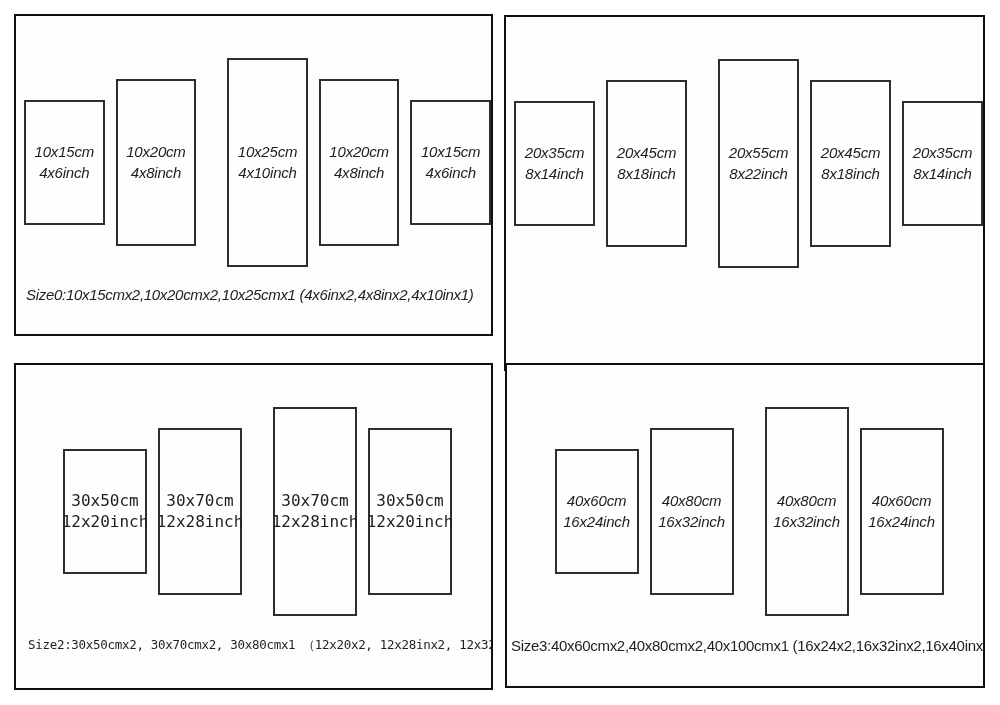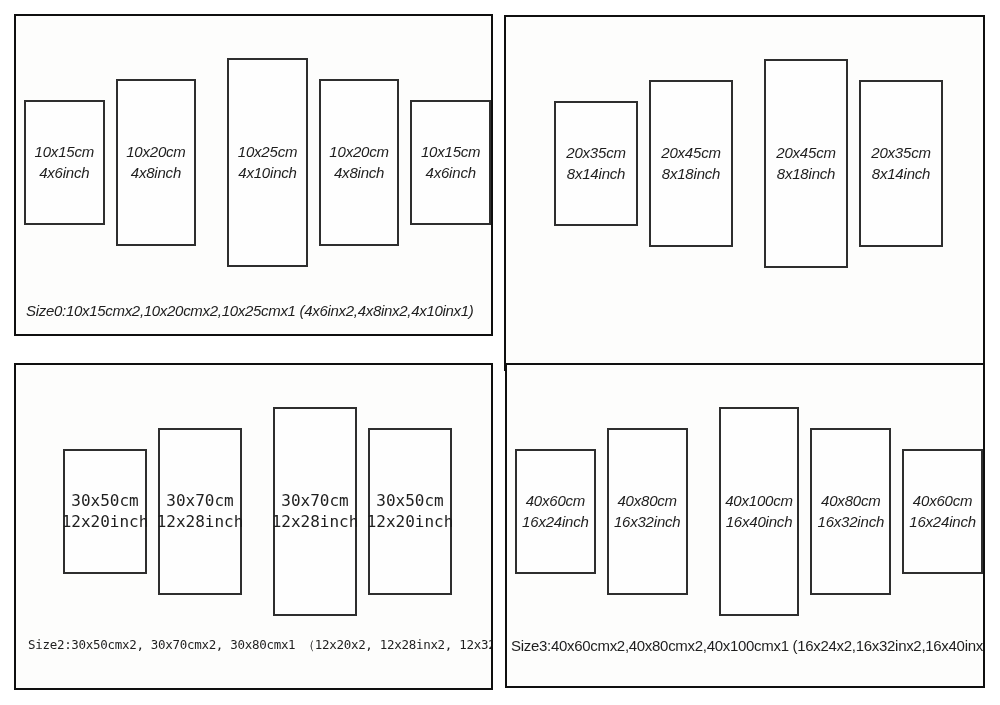--- a/index.html
+++ b/index.html
@@ -55,21 +55,21 @@
   }
 
   .caption {
     position: absolute; left: 10px; right: 0; top: 270px;
     white-space: nowrap; overflow: hidden;
     color: #1e1e1e;
   }
   .caption-italic .caption {
     font-family: "Liberation Sans", sans-serif;
     font-style: italic;
-    font-size: 15px; letter-spacing: -0.3px; margin-top: 16px;
+    font-size: 15px; letter-spacing: -0.3px;
   }
   .caption-mono .caption {
     font-family: "DejaVu Sans Mono", monospace;
     font-size: 12.5px; letter-spacing: -0.3px; left: 12px; top: 272px;
   }
   .caption-plain .caption {
     font-family: "Liberation Sans", sans-serif;
     font-style: normal;
     font-size: 15px; letter-spacing: -0.3px; left: 4px; top: 272px;
   }
@@ -107,20 +107,24 @@
   <div class="canvas-row">
     <div class="box">
       <span class="piece-line">20x35cm</span>
       <span class="piece-line">8x14inch</span>
     </div>
     <div class="box">
       <span class="piece-line">20x45cm</span>
       <span class="piece-line">8x18inch</span>
     </div>
     <div class="box">
+      <span class="piece-line">20x55cm</span>
+      <span class="piece-line">8x22inch</span>
+    </div>
+    <div class="box">
       <span class="piece-line">20x45cm</span>
       <span class="piece-line">8x18inch</span>
     </div>
     <div class="box">
       <span class="piece-line">20x35cm</span>
       <span class="piece-line">8x14inch</span>
     </div>
   </div>
 </div>
 
@@ -150,24 +154,20 @@
   <div class="canvas-row">
     <div class="box">
       <span class="piece-line">40x60cm</span>
       <span class="piece-line">16x24inch</span>
     </div>
     <div class="box">
       <span class="piece-line">40x80cm</span>
       <span class="piece-line">16x32inch</span>
     </div>
     <div class="box">
-      <span class="piece-line">40x100cm</span>
-      <span class="piece-line">16x40inch</span>
-    </div>
-    <div class="box">
       <span class="piece-line">40x80cm</span>
       <span class="piece-line">16x32inch</span>
     </div>
     <div class="box">
       <span class="piece-line">40x60cm</span>
       <span class="piece-line">16x24inch</span>
     </div>
   </div>
   <div class="caption">Size3:40x60cmx2,40x80cmx2,40x100cmx1 (16x24x2,16x32inx2,16x40inx1)</div>
 </div>

